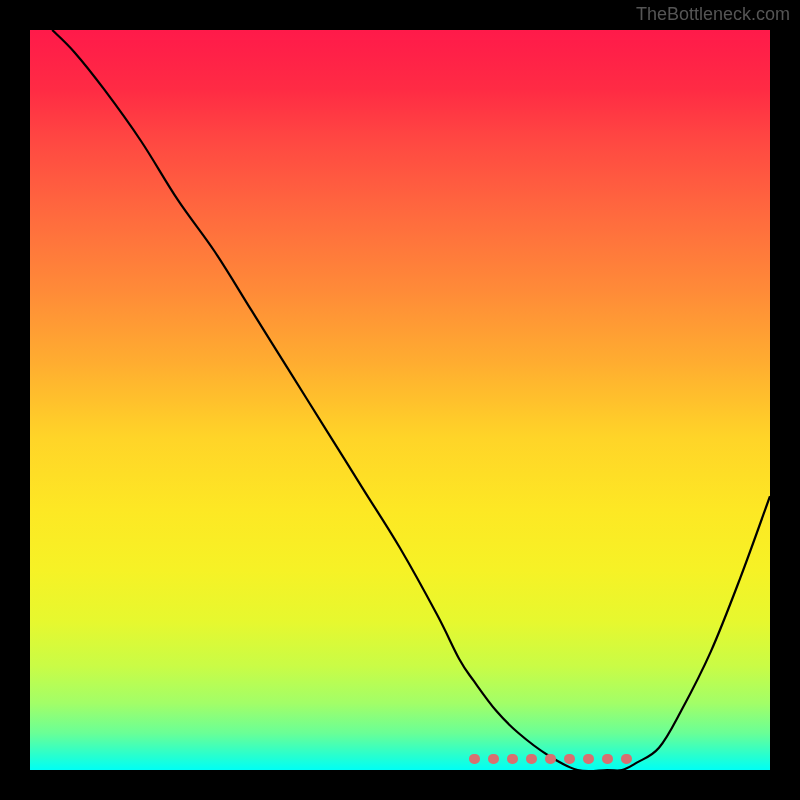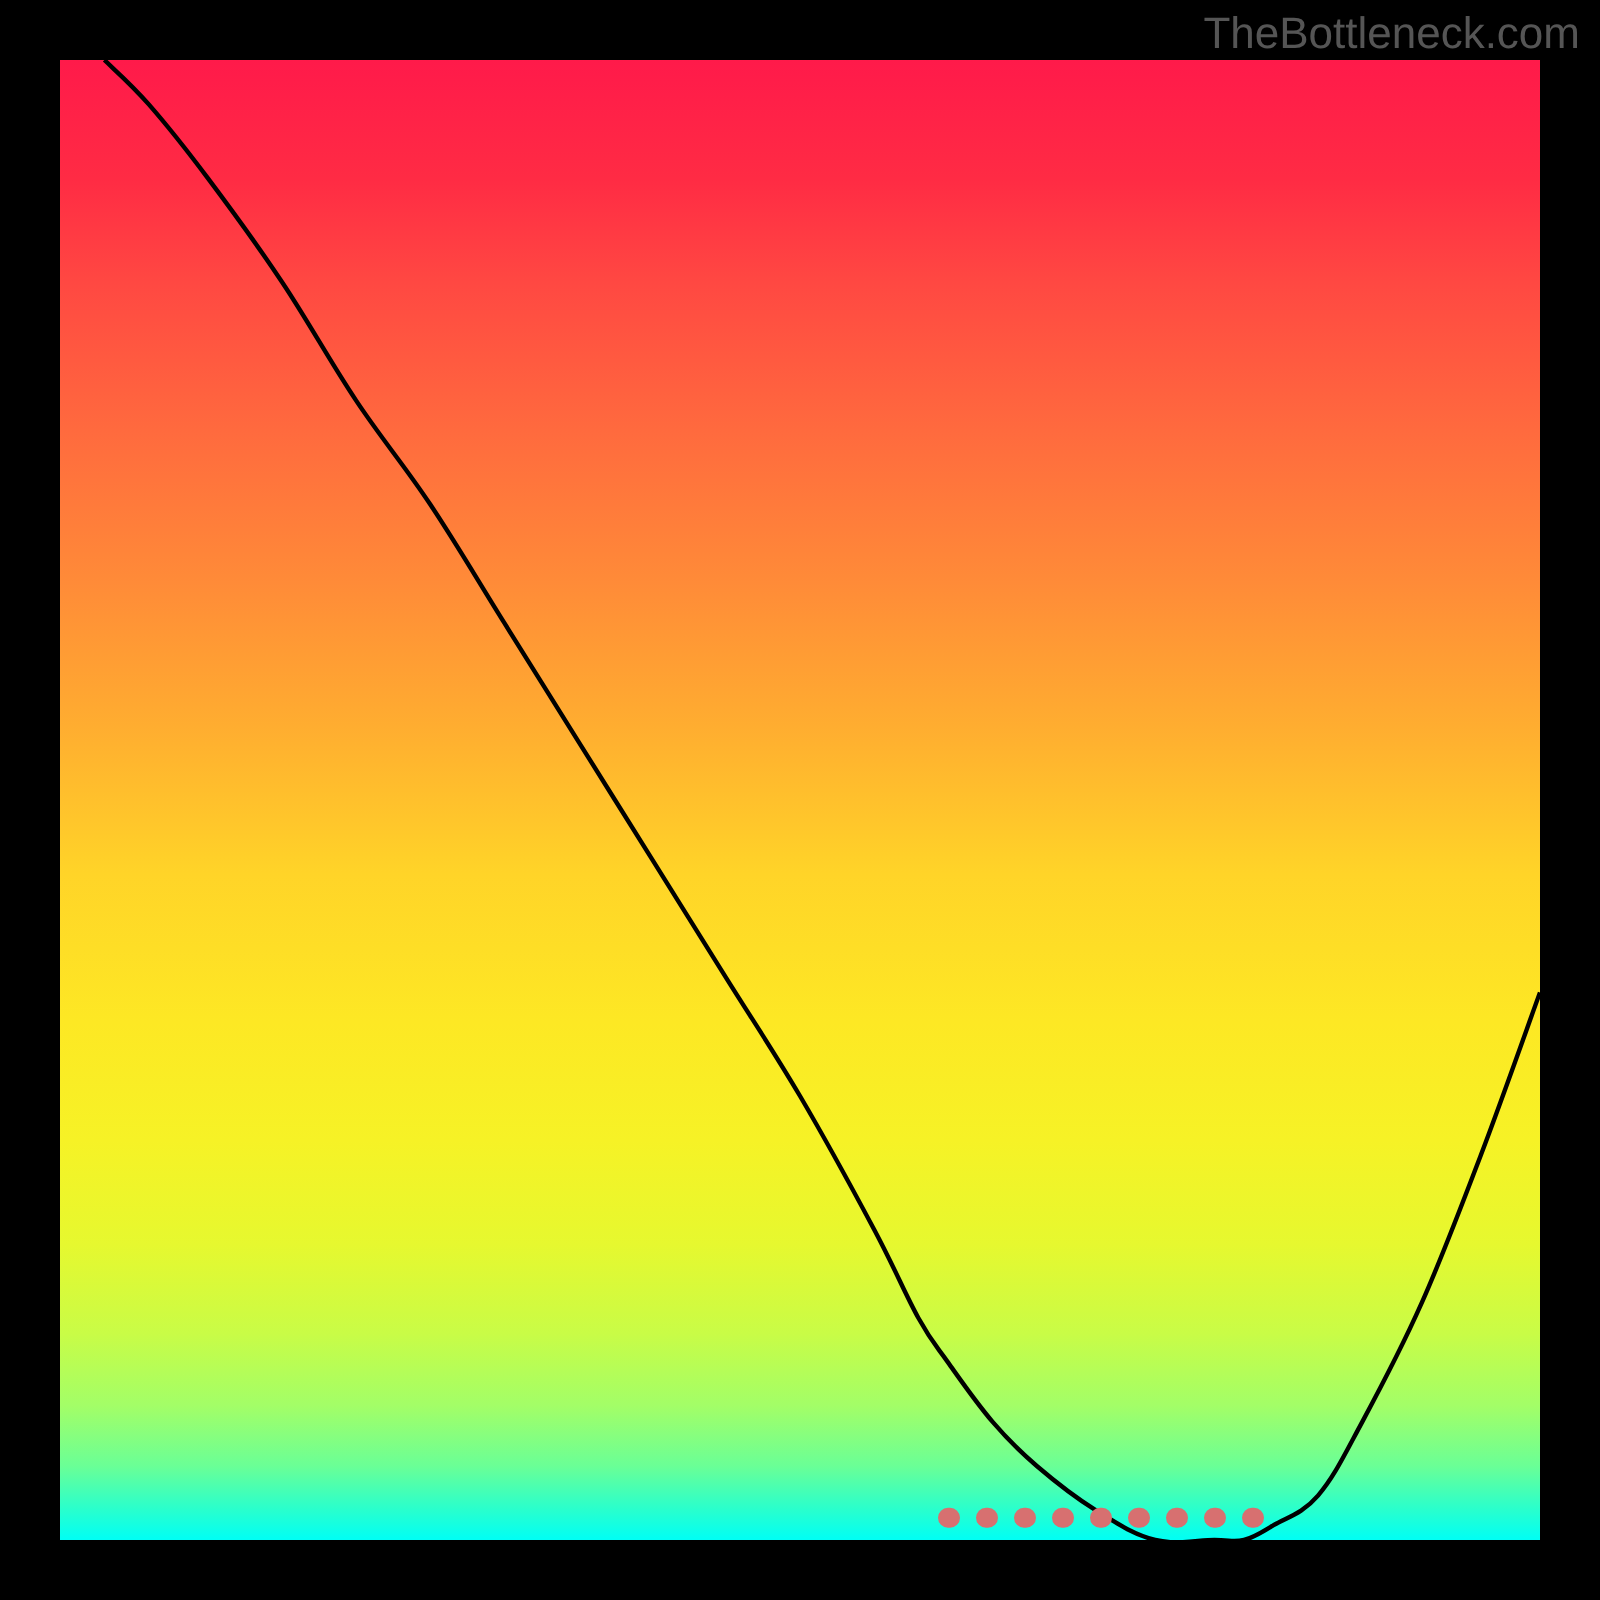--- a/index.html
+++ b/index.html
@@ -9,21 +9,21 @@
     background: #000;
     position: relative;
     font-family: Arial, sans-serif;
     overflow: hidden;
   }
   .watermark {
     position: absolute;
     top: 4px;
     right: 10px;
     color: #555;
-    font-size: 22px;
+    font-size: 18px;
     font-weight: 500;
     z-index: 10;
   }
   .plot-area {
     position: absolute;
     left: 30px;
     top: 30px;
     width: 740px;
     height: 740px;
     overflow: hidden;

